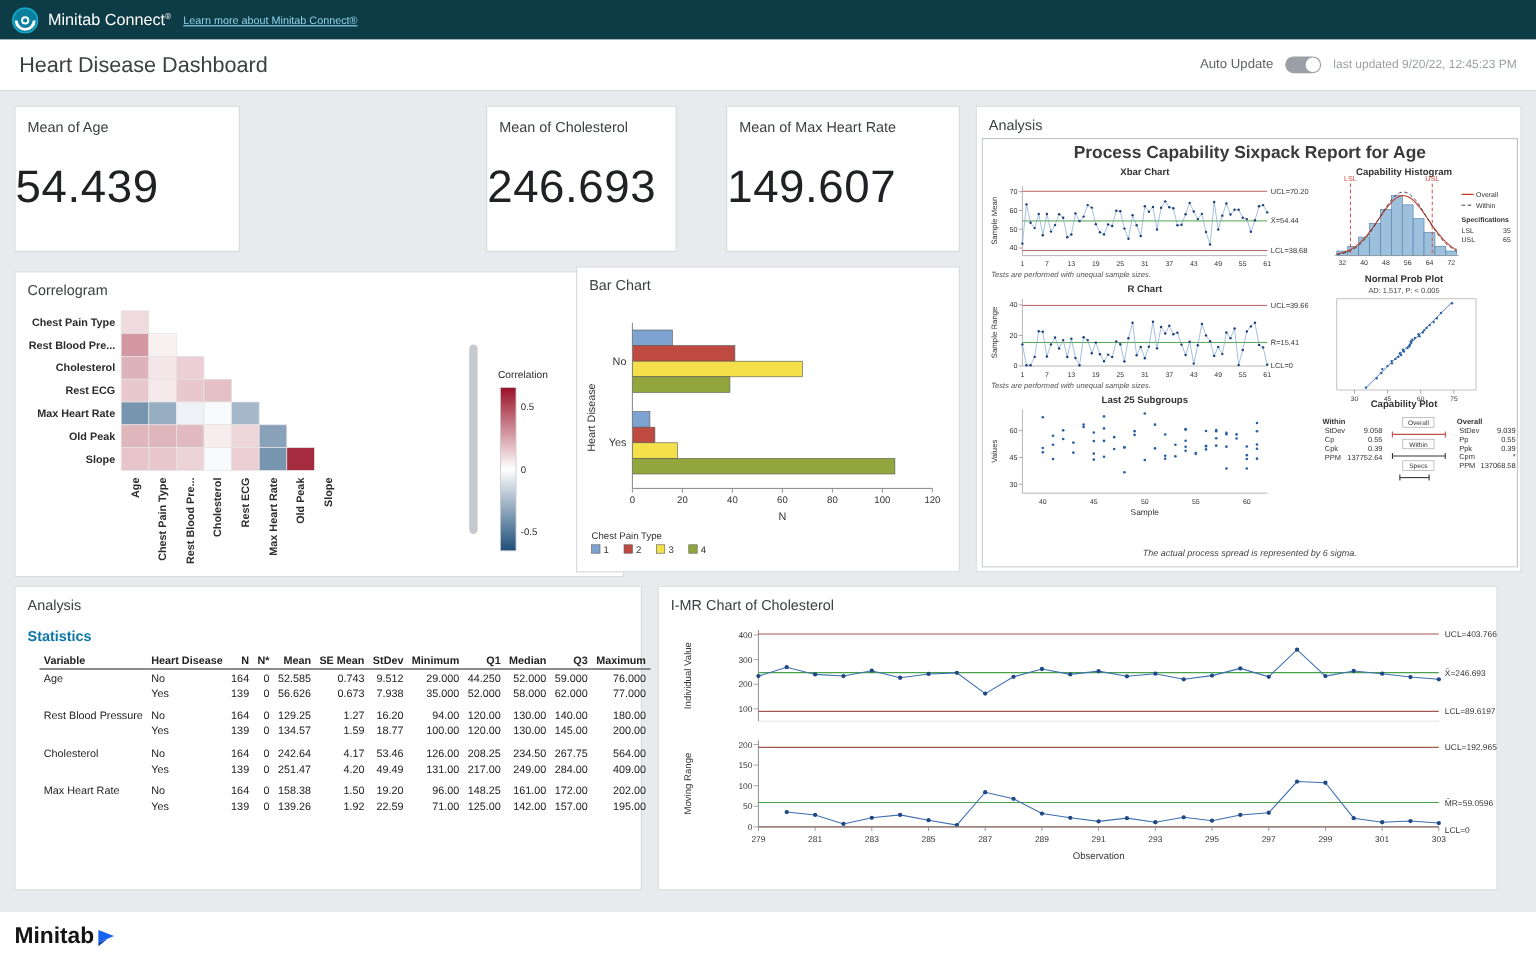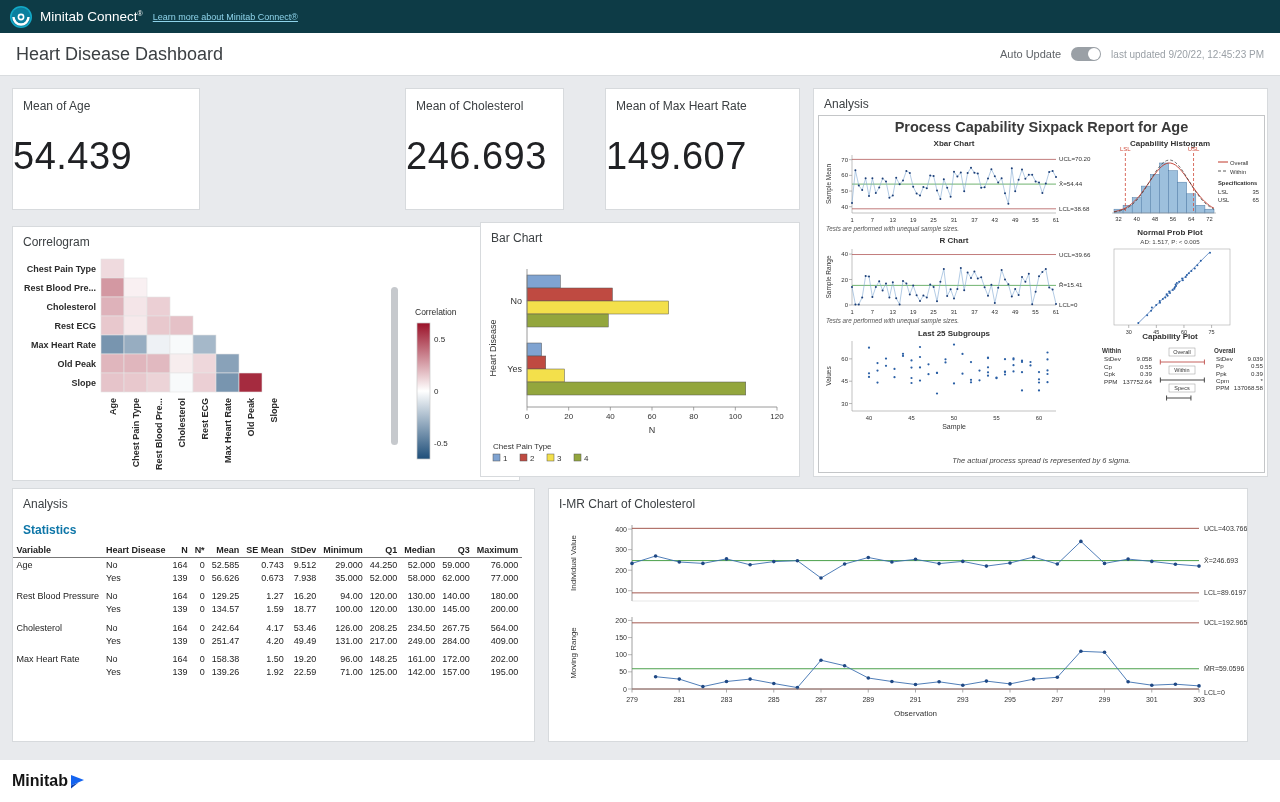--- a/index.html
+++ b/index.html
@@ -15,27 +15,27 @@
   .au{font-size:11px;color:#5f6368}
   .lu{font-size:10px;color:#9aa0a6}
   .toggle{width:30px;height:14px;border-radius:7px;background:#9aa0a6;position:relative;display:inline-block;cursor:pointer}
   .knob{position:absolute;right:1px;top:1px;width:12px;height:12px;border-radius:50%;background:#fff}
   .card,.panel{position:absolute;background:#fff;border:1px solid #d7dadd}
   .card .ct{font-size:12px;font-weight:500;color:#3c4043;padding:10px 10px 0}
   .card .cv{font-size:38px;font-weight:500;color:#202124;margin-top:22px;letter-spacing:.5px}
   .panel .pt{font-size:12px;font-weight:500;color:#3c4043;padding:8px 10px 0}
   .chart{position:absolute}
   .stats-head{font-size:12px;font-weight:700;color:#0e76a8;padding:12px 10px 4px}
-  table.stats{border-collapse:collapse;margin:2px 0;font-size:9px;color:#222}
+  table.stats{border-collapse:collapse;margin:2px 20px;font-size:9px;color:#222}
   table.stats th{font-weight:700;border-bottom:1px solid #777;padding:2px 3.5px;white-space:nowrap}
   table.stats td{padding:1.5px 3.5px;white-space:nowrap}
   .l{text-align:left}.r{text-align:right}
   tr.grp td{padding-top:7px}
   .footer{position:absolute;left:0;top:760px;width:1280px;height:42px;background:#fff;display:flex;align-items:center;padding:0 12px}
-  .mlogo{font-size:16px;font-weight:700;color:#141414;display:flex;align-items:center;gap:2px}
+  .mlogo{font-size:19px;font-weight:700;color:#141414;display:flex;align-items:center;gap:2px}
   svg text{font-family:"Liberation Sans",sans-serif}
   [data-interactable="true"]{cursor:pointer}
 </style>
 </head>
 <body>
 
 <div class="stage" data-interactable="false">
 
   <header class="topbar" data-interactable="false">
     <span data-interactable="false" style="display:inline-flex">

